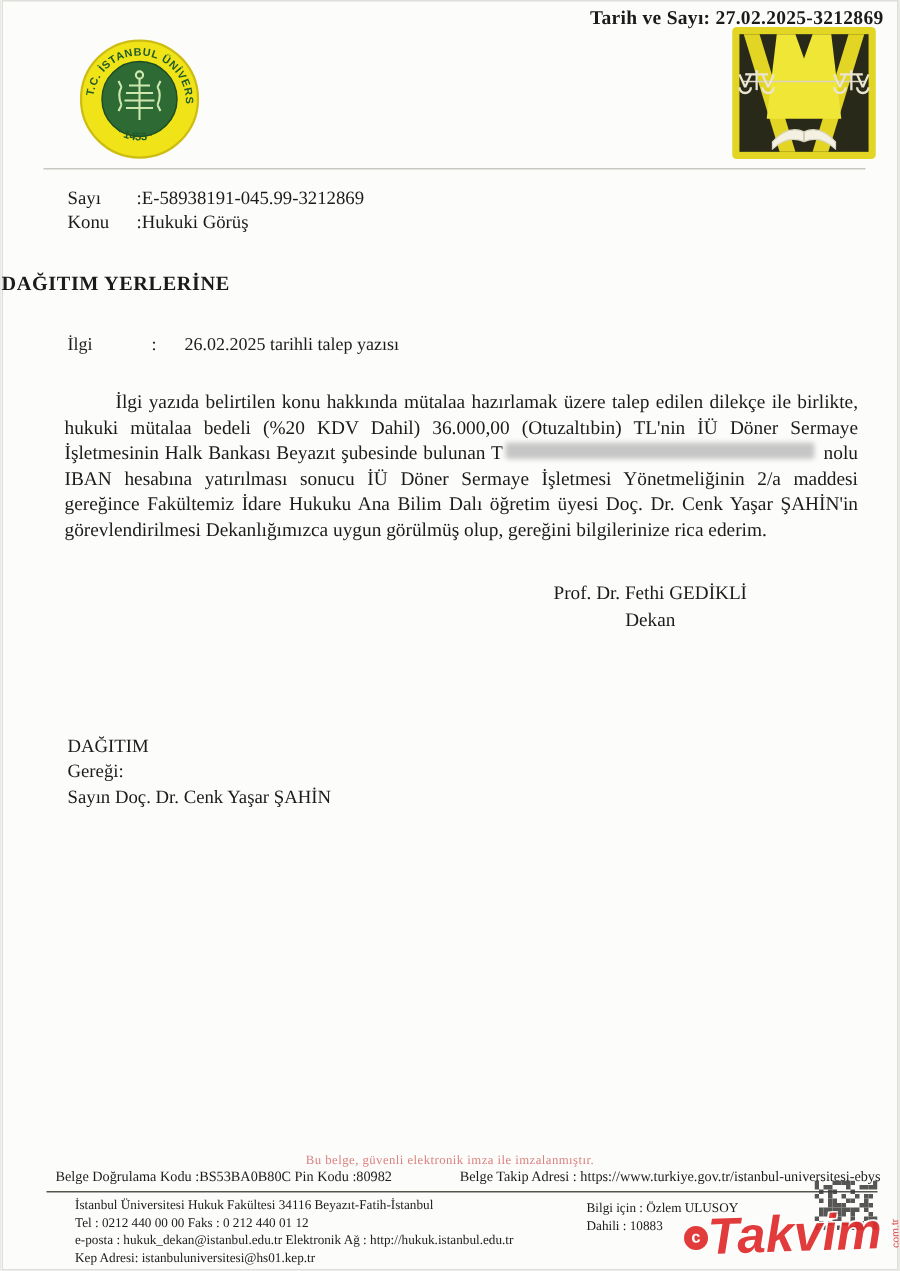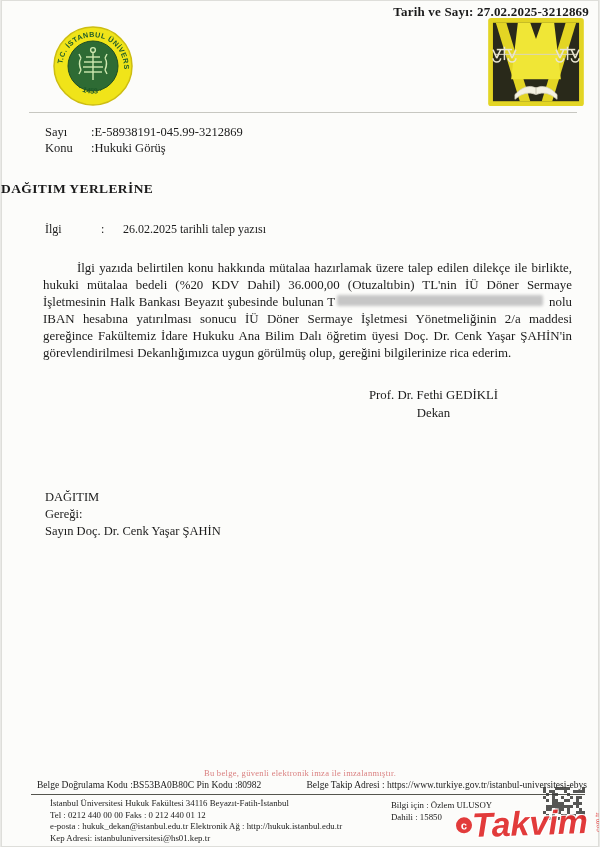--- a/index.html
+++ b/index.html
@@ -185,21 +185,21 @@
 
   <div class="addr-block">
     <div>İstanbul Üniversitesi Hukuk Fakültesi 34116 Beyazıt-Fatih-İstanbul</div>
     <div>Tel : 0212 440 00 00   Faks : 0 212 440 01 12</div>
     <div>e-posta : hukuk_dekan@istanbul.edu.tr Elektronik Ağ : http://hukuk.istanbul.edu.tr</div>
     <div>Kep Adresi: istanbuluniversitesi@hs01.kep.tr</div>
   </div>
 
   <div class="contact-block">
     <div>Bilgi için : Özlem ULUSOY</div>
-    <div>Dahili : 15850</div>
+    <div>Dahili : 10883</div>
   </div>
 
   <div class="qr"><svg width="42" height="33" viewBox="0 0 42 33" fill="#3a3a38" opacity="0.85">
         <rect x="0" y="0" width="3" height="3"></rect>
         <rect x="12" y="0" width="3" height="3"></rect>
         <rect x="15" y="0" width="3" height="3"></rect>
         <rect x="18" y="0" width="3" height="3"></rect>
         <rect x="21" y="0" width="3" height="3"></rect>
         <rect x="24" y="0" width="3" height="3"></rect>
         <rect x="39" y="0" width="3" height="3"></rect>

